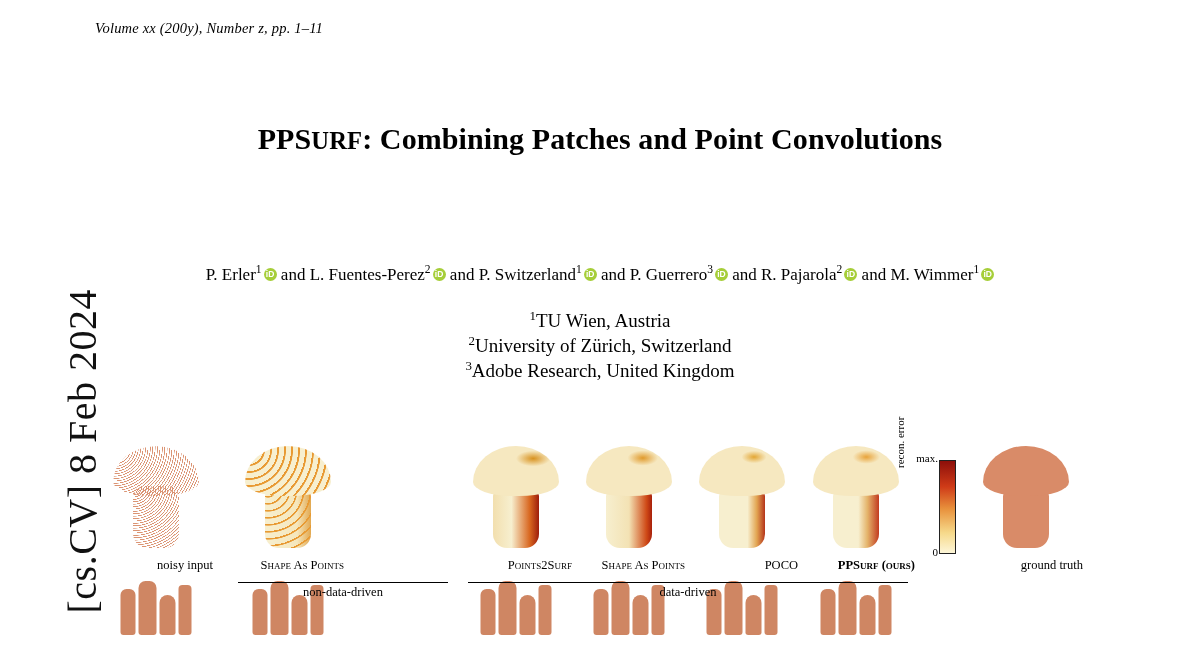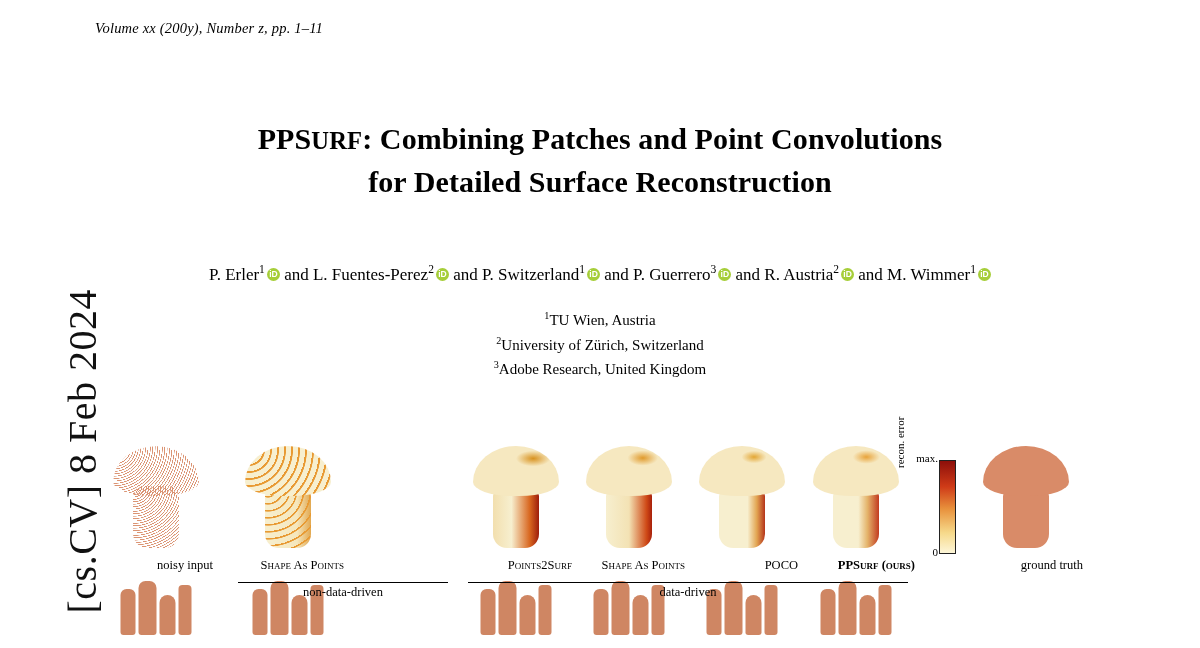--- a/index.html
+++ b/index.html
@@ -94,21 +94,21 @@
   }
   .conj { font-size: 17px; }
 
   
   #affiliations {
     position: absolute;
     left: 0;
     top: 306px;
     width: 1200px;
     text-align: center;
-    font-size: 15px;
+    font-size: 19px;
     line-height: 19.5px;
   }
 
   
   #teaser {
     position: absolute;
     left: 0;
     top: 430px;
     width: 1200px;
     height: 218px;
@@ -271,33 +271,32 @@
 </style>
 </head>
 <body>
 
 <div id="arxiv-stamp">[cs.CV]  8 Feb 2024</div>
 
 <div id="journal-line">Volume xx (200y), Number z,  pp. 1–11</div>
 
 <div id="title-block">
   <div id="title-line1"><span>PPS</span><span class="smallcaps">URF</span><span>: Combining Patches and Point Convolutions</span></div>
-  <div id="title-line2">for Detailed Surface Reconstruction</div>
 </div>
 
 <div id="authors-line">
   <span class="author-name"><span>P. Erler</span><sup>1</sup><span class="orcid"></span></span>
   <span class="conj">and</span>
   <span class="author-name"><span>L. Fuentes-Perez</span><sup>2</sup><span class="orcid"></span></span>
   <span class="conj">and</span>
   <span class="author-name"><span>P. Switzerland</span><sup>1</sup><span class="orcid"></span></span>
   <span class="conj">and</span>
   <span class="author-name"><span>P. Guerrero</span><sup>3</sup><span class="orcid"></span></span>
   <span class="conj">and</span>
-  <span class="author-name"><span>R. Austria</span><sup>2</sup><span class="orcid"></span></span>
+  <span class="author-name"><span>R. Pajarola</span><sup>2</sup><span class="orcid"></span></span>
   <span class="conj">and</span>
   <span class="author-name"><span>M. Wimmer</span><sup>1</sup><span class="orcid"></span></span>
 </div>
 
 <div id="affiliations">
   <div><sup>1</sup><span>TU Wien, Austria</span></div>
   <div><sup>2</sup><span>University of Zürich, Switzerland</span></div>
   <div><sup>3</sup><span>Adobe Research, United Kingdom</span></div>
 </div>
 

